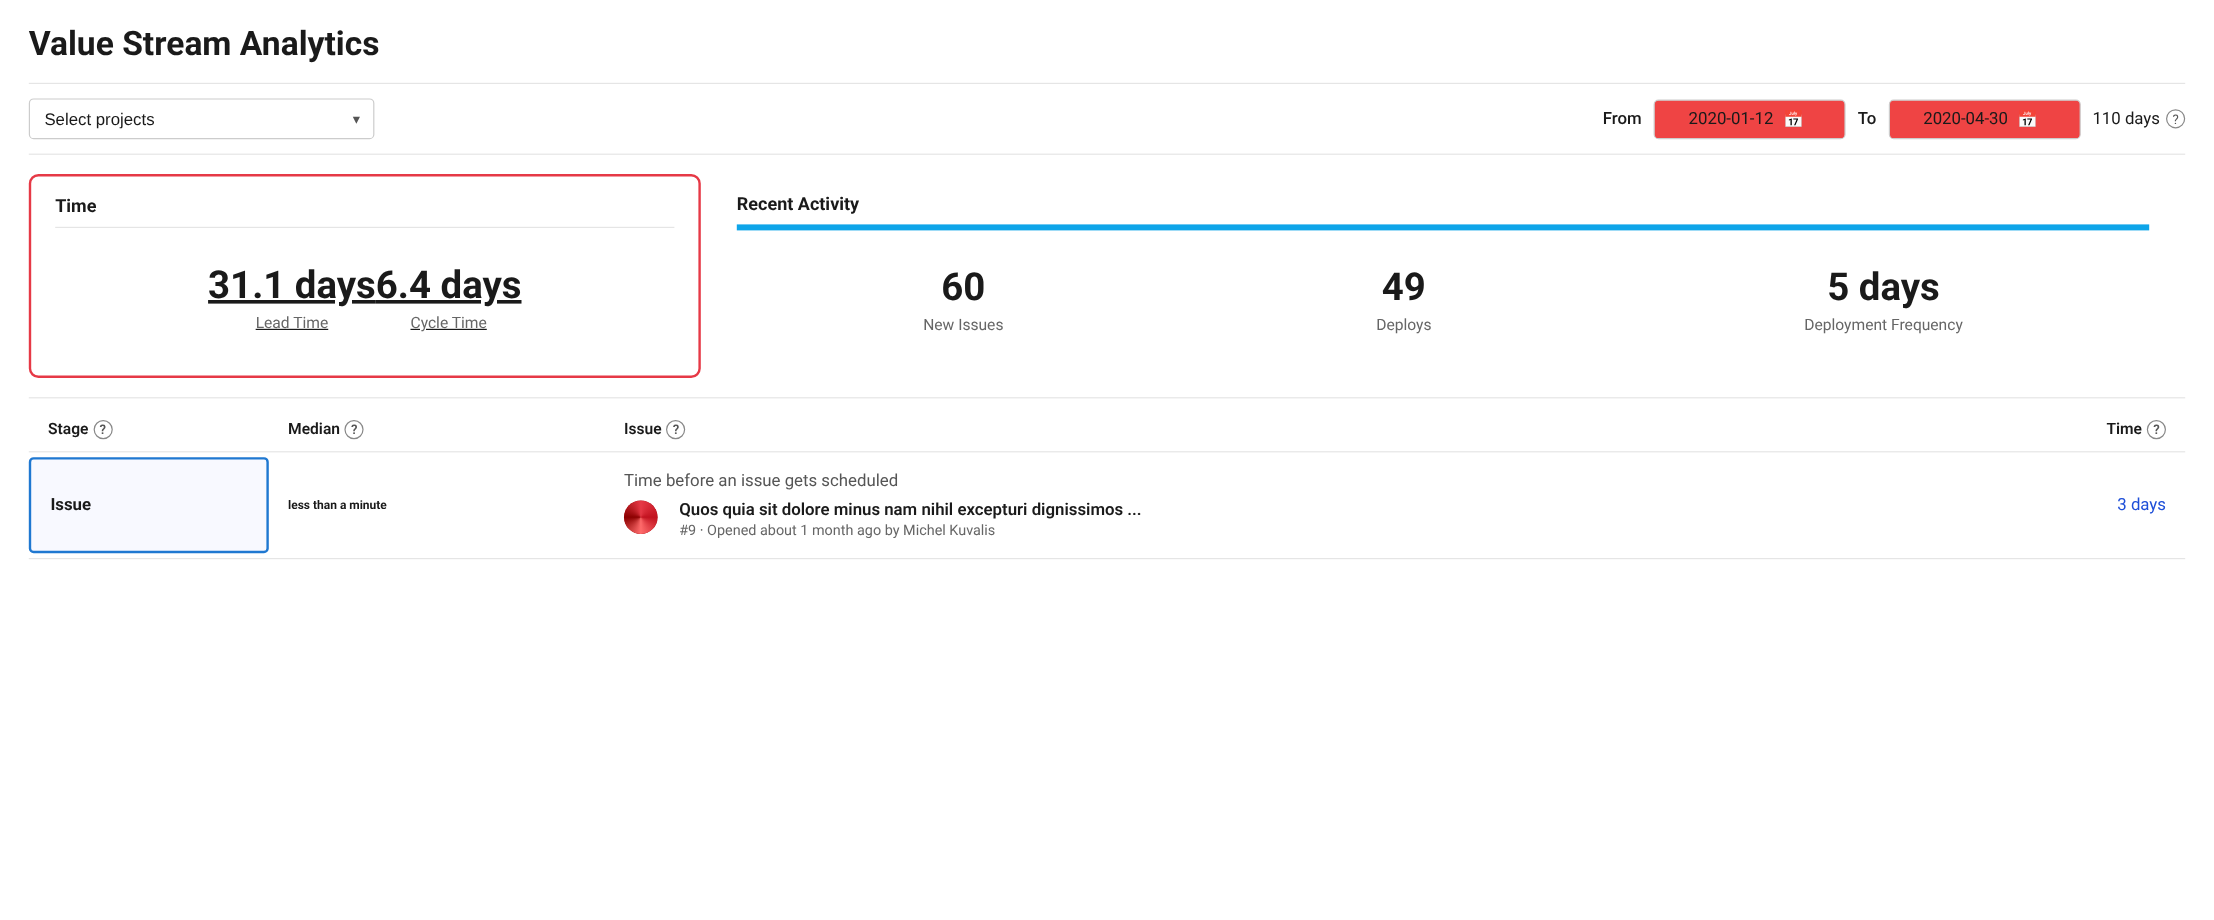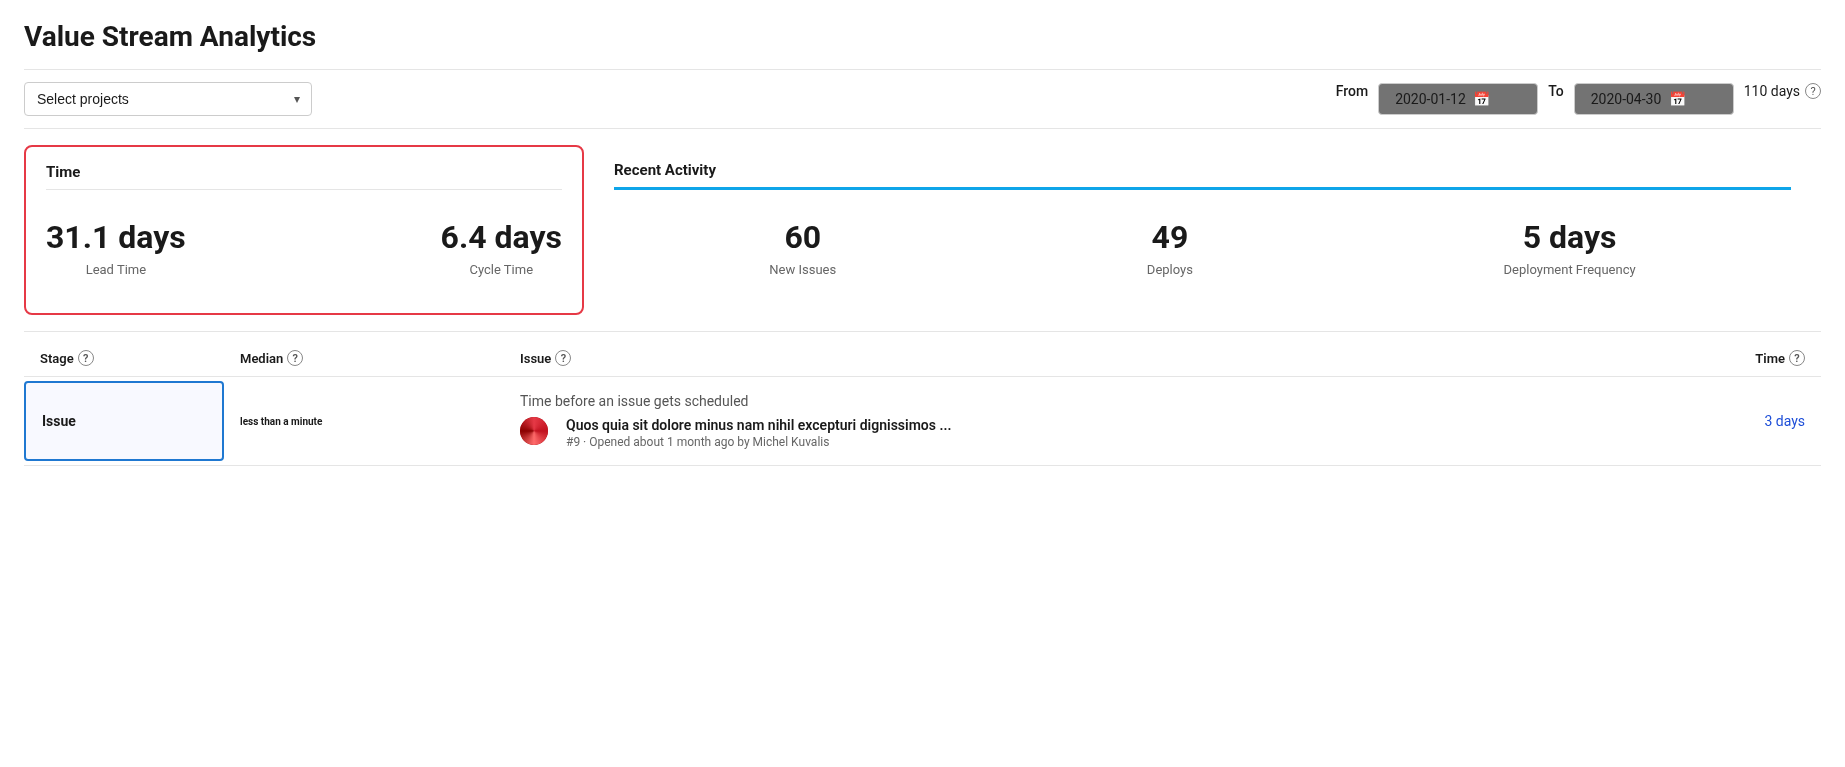--- a/index.html
+++ b/index.html
@@ -48,36 +48,36 @@
     }
     .select-chevron {
       position: absolute;
       right: 12px;
       pointer-events: none;
       color: #555;
       font-size: 12px;
     }
     .date-controls {
       display: flex;
-      align-items: flex-start;
+      align-items: center;
       gap: 10px;
     }
     .date-label {
       font-size: 14px;
       color: #1a1a1a;
       font-weight: 500;
     }
     .date-input {
       display: flex;
       align-items: center;
       border: 1px solid #ccc;
       border-radius: 4px;
-      padding: 7px 16px;
+      padding: 7px 28px;
       gap: 8px;
-      background: #737373;
+      background: #ef4444;
       min-width: 160px;
     }
     .date-input span {
       font-size: 14px;
       color: #1a1a1a;
     }
     .calendar-icon {
       color: #555;
       font-size: 14px;
     }
@@ -116,22 +116,23 @@
     .time-panel-title {
       font-size: 15px;
       font-weight: 700;
       color: #1a1a1a;
       margin-bottom: 8px;
       padding-bottom: 8px;
       border-bottom: 1px solid #e5e5e5;
     }
     .time-metrics {
       display: flex;
-      justify-content: space-between;
+      justify-content: center;
       padding: 20px 0;
+      text-decoration: underline;
     }
     .metric-item {
       display: flex;
       flex-direction: column;
       align-items: center;
       gap: 6px;
     }
     .metric-value {
       font-size: 32px;
       font-weight: 700;
@@ -145,21 +146,21 @@
       flex: 1;
       padding: 16px 30px;
       margin: 16px 0;
     }
     .recent-activity-title {
       font-size: 15px;
       font-weight: 700;
       color: #1a1a1a;
       margin-bottom: 8px;
       padding-bottom: 8px;
-      border-bottom: 3px solid #0ea5e9;
+      border-bottom: 5px solid #0ea5e9;
     }
     .activity-metrics {
       display: flex;
       justify-content: space-around;
       padding: 20px 0;
     }
     
     .table-section {
       margin-top: 8px;
     }

